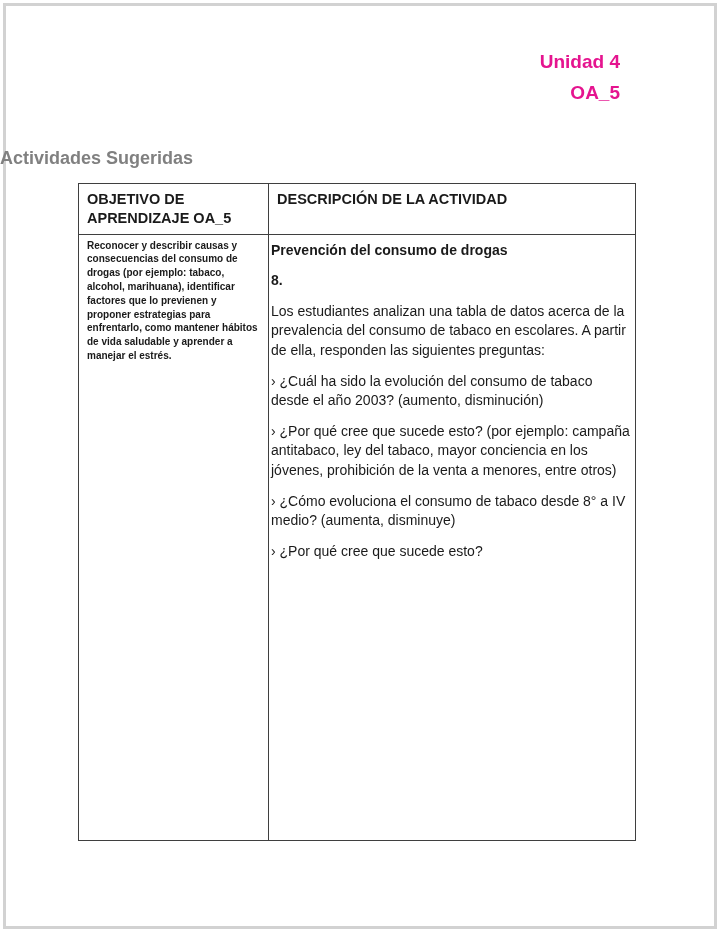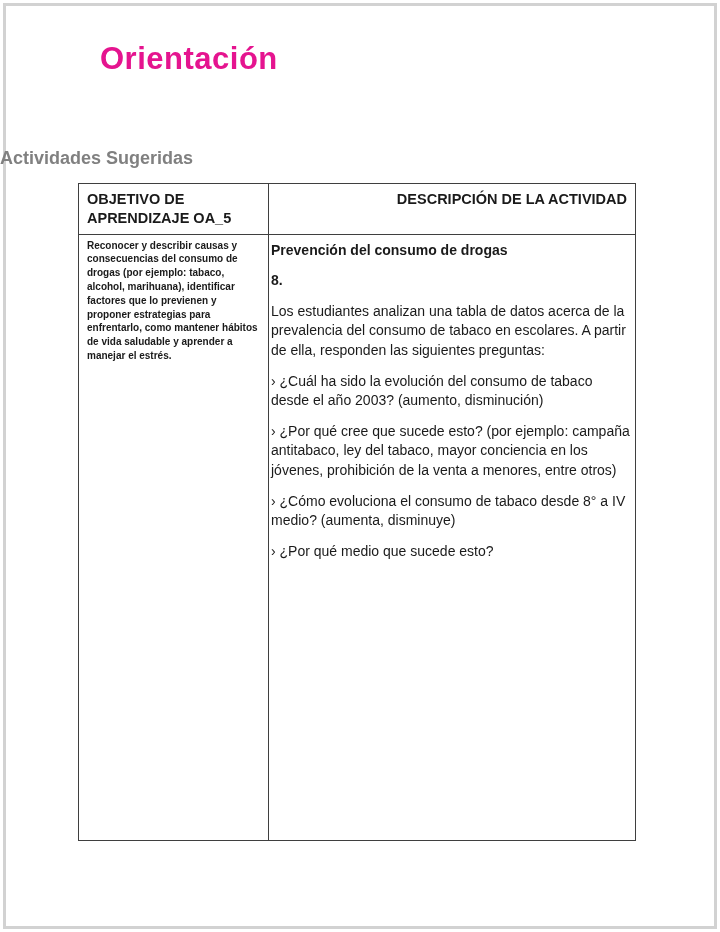--- a/index.html
+++ b/index.html
@@ -88,21 +88,21 @@
     font-weight: bold;
     padding: 6px 8px;
     height: 48px;
     line-height: 1.3;
   }
   th.col-objective {
     width: 190px;
     text-align: left;
   }
   th.col-description {
-    text-align: right;
+    text-align: left;
   }
   td.objective-cell {
     height: 606px;
     font-weight: bold;
     font-size: 10px;
     line-height: 1.38;
     padding: 4px 8px;
   }
   td.description-cell {
     font-size: 14px;
@@ -119,21 +119,24 @@
     font-weight: bold;
   }
 </style>
 </head>
 <body>
 
 <div class="page-border"></div>
 
 <header class="doc-header">
   <div class="header-left">
-    <div class="subject">Orientación</div>
+  </div>
+  <div class="header-right">
+    <div class="unit">Unidad 4</div>
+    <div class="oa">OA_5</div>
   </div>
 </header>
 
 <h1 class="page-title">Actividades Sugeridas</h1>
 
 <table class="activities-table">
   <thead>
     <tr>
       <th class="col-objective">OBJETIVO DE APRENDIZAJE OA_5</th>
       <th class="col-description">DESCRIPCIÓN DE LA ACTIVIDAD</th>
@@ -142,17 +145,17 @@
   <tbody>
     <tr>
       <td class="objective-cell">Reconocer y describir causas y consecuencias del consumo de drogas (por ejemplo: tabaco, alcohol, marihuana), identificar factores que lo previenen y proponer estrategias para enfrentarlo, como mantener hábitos de vida saludable y aprender a manejar el estrés.</td>
       <td class="description-cell">
         <p class="activity-title">Prevención del consumo de drogas</p>
         <p class="activity-number">8.</p>
         <p class="activity-intro">Los estudiantes analizan una tabla de datos acerca de la prevalencia del consumo de tabaco en escolares. A partir de ella, responden las siguientes preguntas:</p>
         <p class="question">› ¿Cuál ha sido la evolución del consumo de tabaco desde el año 2003? (aumento, disminución)</p>
         <p class="question">› ¿Por qué cree que sucede esto? (por ejemplo: campaña antitabaco, ley del tabaco, mayor conciencia en los jóvenes, prohibición de la venta a menores, entre otros)</p>
         <p class="question">› ¿Cómo evoluciona el consumo de tabaco desde 8° a IV medio? (aumenta, disminuye)</p>
-        <p class="question">› ¿Por qué medio que sucede esto?</p>
+        <p class="question">› ¿Por qué cree que sucede esto?</p>
       </td>
     </tr>
   </tbody>
 </table>
 
 </body></html>

